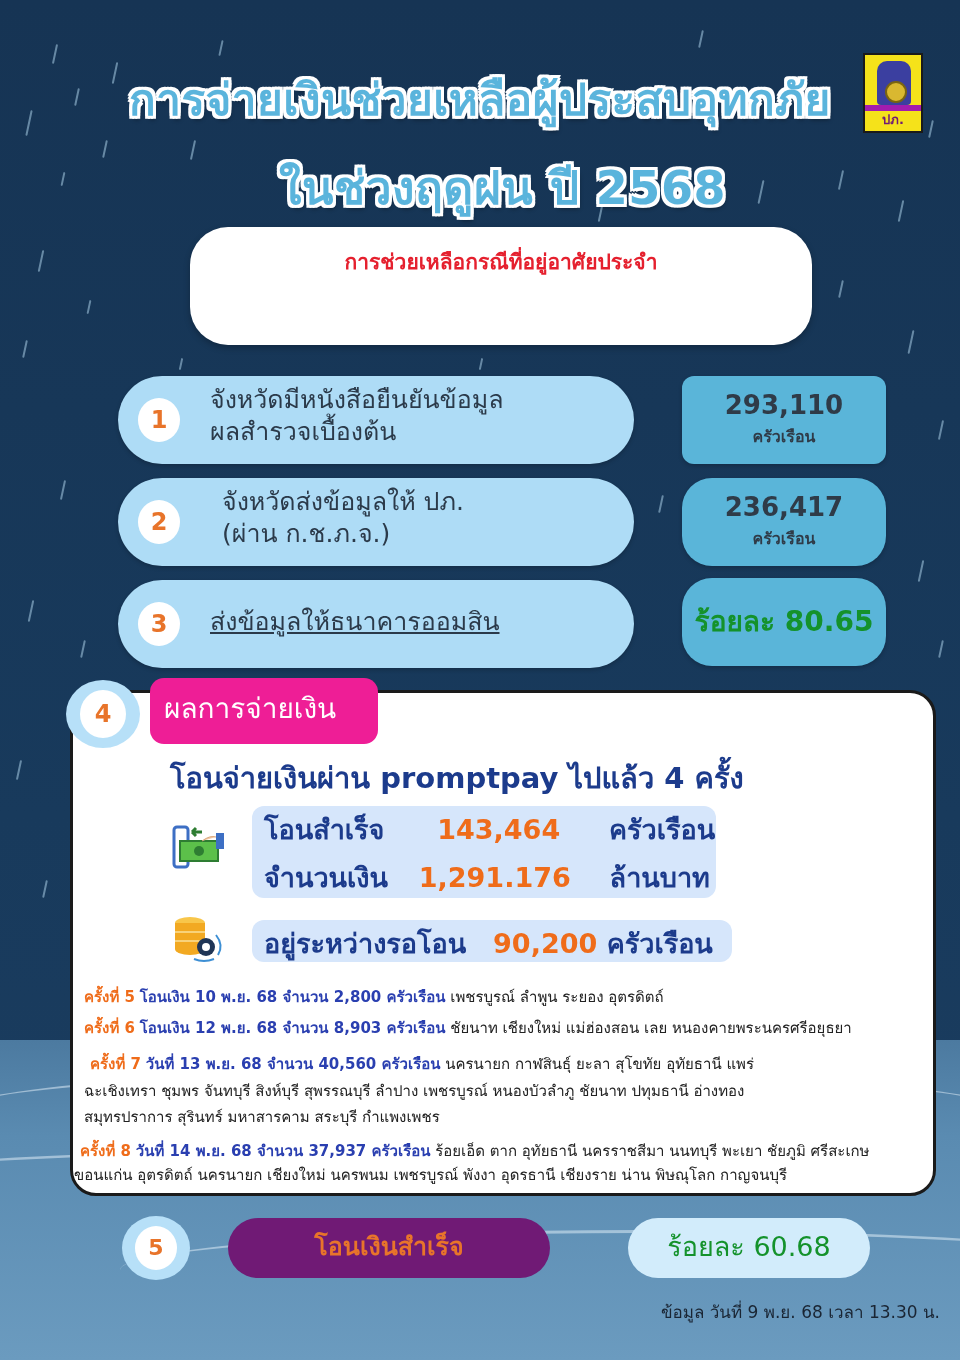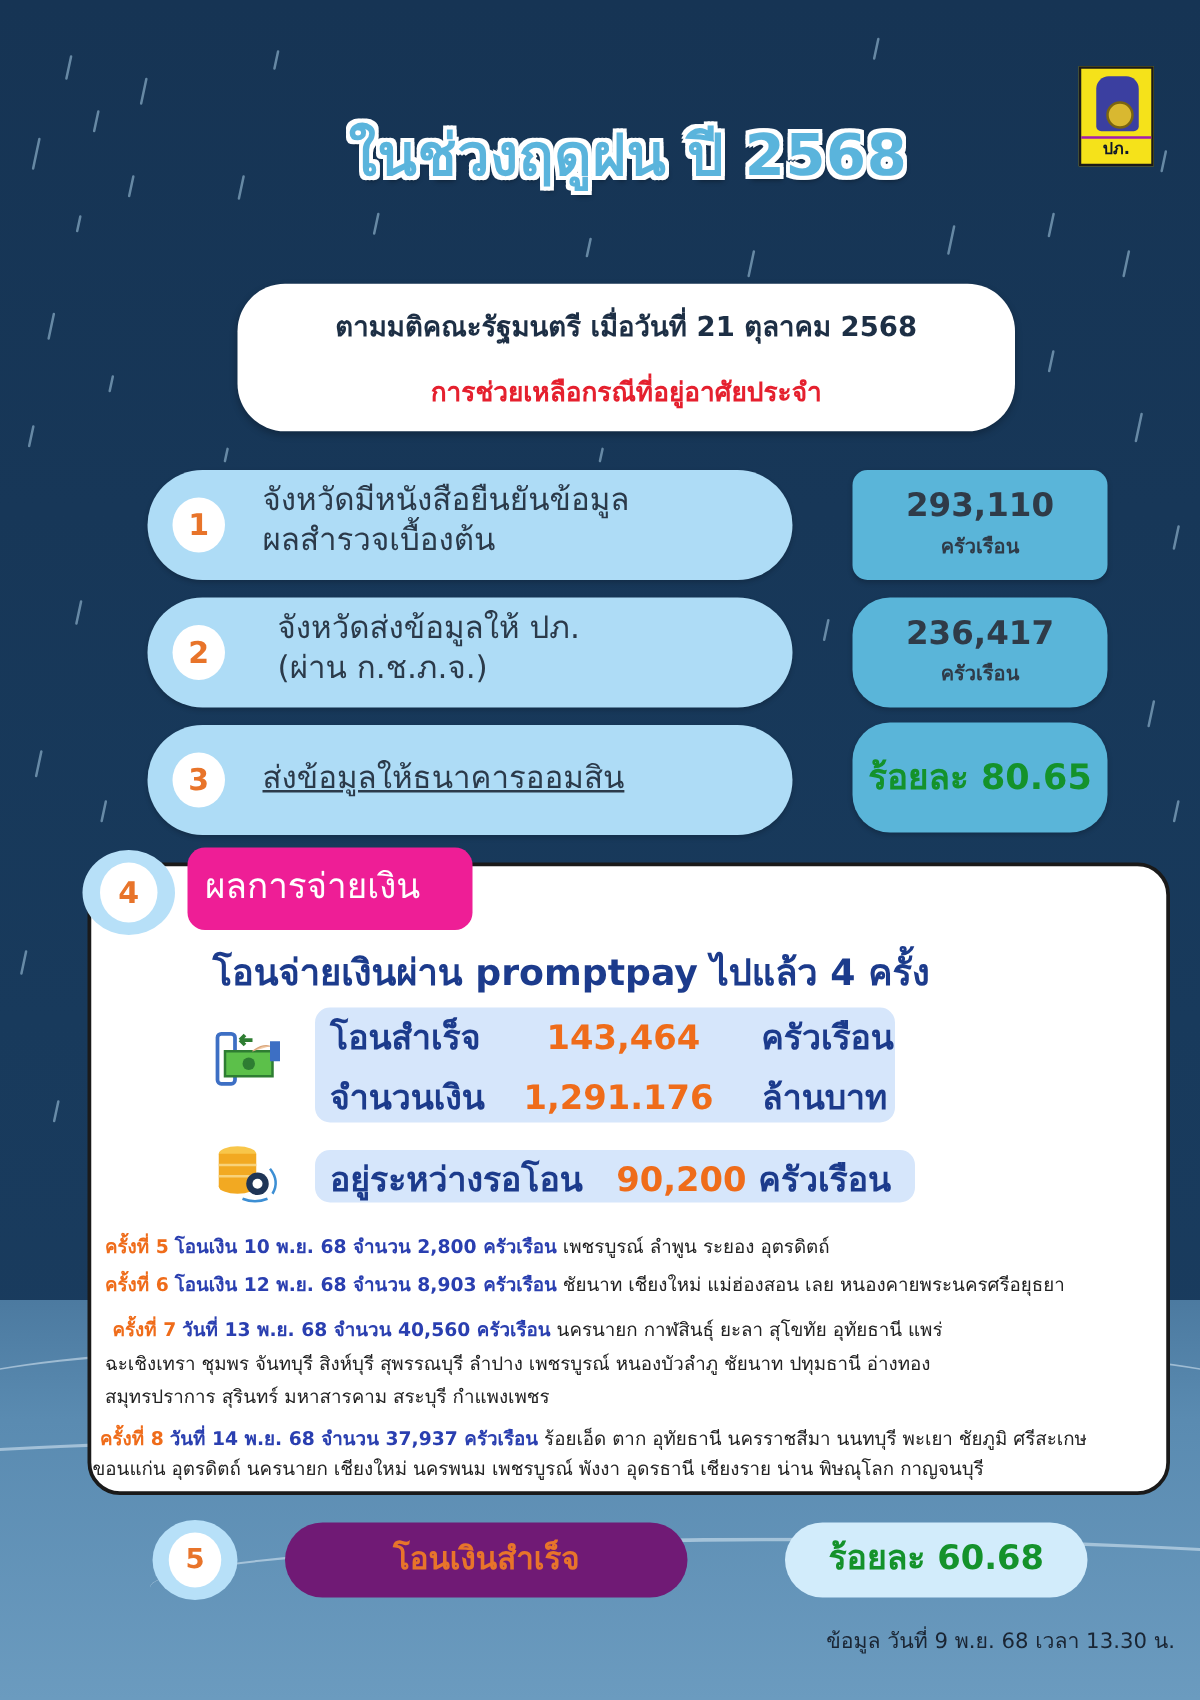--- a/index.html
+++ b/index.html
@@ -43,22 +43,22 @@
   .logo .hand {
     position: absolute; left: 12px; top: 6px; width: 34px; height: 44px;
     background: #3b3fa0; border-radius: 10px 10px 4px 4px;
   }
   .logo .seal {
     position: absolute; left: 20px; top: 26px; width: 22px; height: 22px;
     border-radius: 50%; background: #d9b830; border: 2px solid #7a6410;
   }
   .logo .logo-text {
     position: absolute; left: 0; bottom: 2px; width: 100%; text-align: center;
-    font-size: 13px; font-weight: bold; color: #0f172a;
-    border-top: 2px solid #a21caf; line-height: 18px;
+    font-size: 13px; font-weight: bold; color: #701a75;
+    border-top: 6px solid #a21caf; line-height: 18px;
   }
   .cabinet-box {
     position: absolute; left: 190px; top: 227px; width: 622px; height: 118px;
     background: #fff; border-radius: 38px;
     box-shadow: 0 3px 6px rgba(0,0,0,0.25);
     text-align: center;
   }
   .cabinet-box .l1 { margin-top: 17px; font-size: 22px; font-weight: bold; color: #1d2f45; }
   .cabinet-box .l2 { margin-top: 18px; font-size: 21px; font-weight: bold; color: #e5202e; }
   .step-pill {
@@ -137,21 +137,21 @@
     font-size: 22px; font-weight: bold; color: #e8742a; line-height: 44px;
   }
   .final-pill {
     position: absolute; left: 228px; top: 1218px; width: 322px; height: 60px;
     background: #701a75; border-radius: 30px; text-align: center;
     font-size: 25px; font-weight: bold; color: #e8742a; line-height: 58px;
   }
   .final-val {
     position: absolute; left: 628px; top: 1218px; width: 242px; height: 60px;
     background: #d2ecfb; border-radius: 30px; text-align: center;
-    font-size: 27px; font-weight: bold; color: #14922b; line-height: 58px;
+    font-size: 27px; font-weight: normal; color: #14922b; line-height: 58px;
   }
   .source-note {
     position: absolute; left: 600px; top: 1298px; width: 340px; text-align: right;
     font-size: 17px; color: #1a2533;
   }
 </style>
 </head>
 <body>
 
 <div class="bg-top"></div>
@@ -190,31 +190,31 @@
   <div class="rain" style="left:910px;top:330px;height:24px;"></div>
   <div class="rain" style="left:940px;top:420px;height:20px;"></div>
   <div class="rain" style="left:660px;top:495px;height:18px;"></div>
   <div class="rain" style="left:920px;top:560px;height:22px;"></div>
   <div class="rain" style="left:940px;top:640px;height:18px;"></div>
   <div class="rain" style="left:180px;top:358px;height:12px;"></div>
   <div class="rain" style="left:480px;top:358px;height:12px;"></div>
 </div>
 
 <div class="title">
+  <span>การจ่ายเงินช่วยเหลือผู้ประสบอุทกภัย</span>
   <span class="line2">ในช่วงฤดูฝน ปี 2568</span>
 </div>
 
 <div class="logo">
   <div class="hand"></div>
   <div class="seal"></div>
   <div class="logo-text">ปภ.</div>
 </div>
 
 <div class="cabinet-box">
-  <div class="l1">ตามมติคณะรัฐมนตรี เมื่อวันที่ 21 ตุลาคม 2568</div>
   <div class="l2">การช่วยเหลือกรณีที่อยู่อาศัยประจำ</div>
 </div>
 
 <div class="step-pill" style="top:376px;">
   <div class="step-num">1</div>
   <div class="step-text" style="top:8px;">
     <div>จังหวัดมีหนังสือยืนยันข้อมูล</div>
     <div>ผลสำรวจเบื้องต้น</div>
   </div>
 </div>

